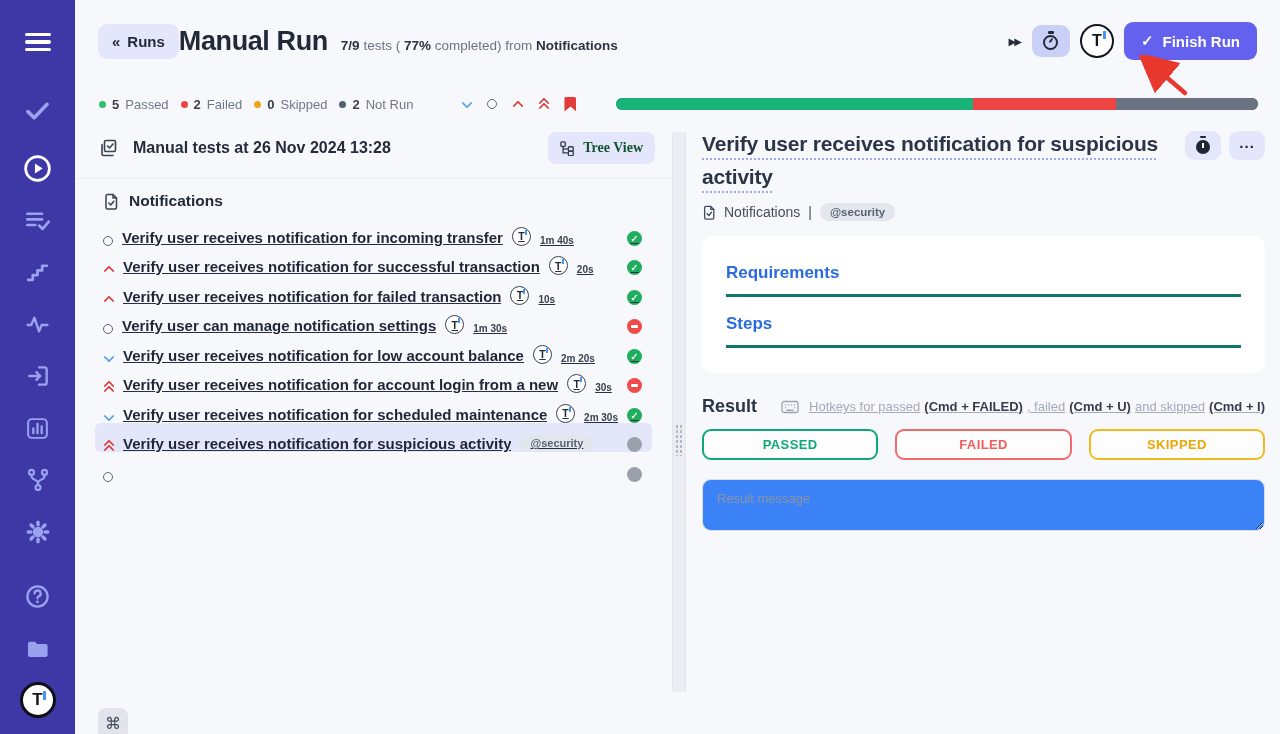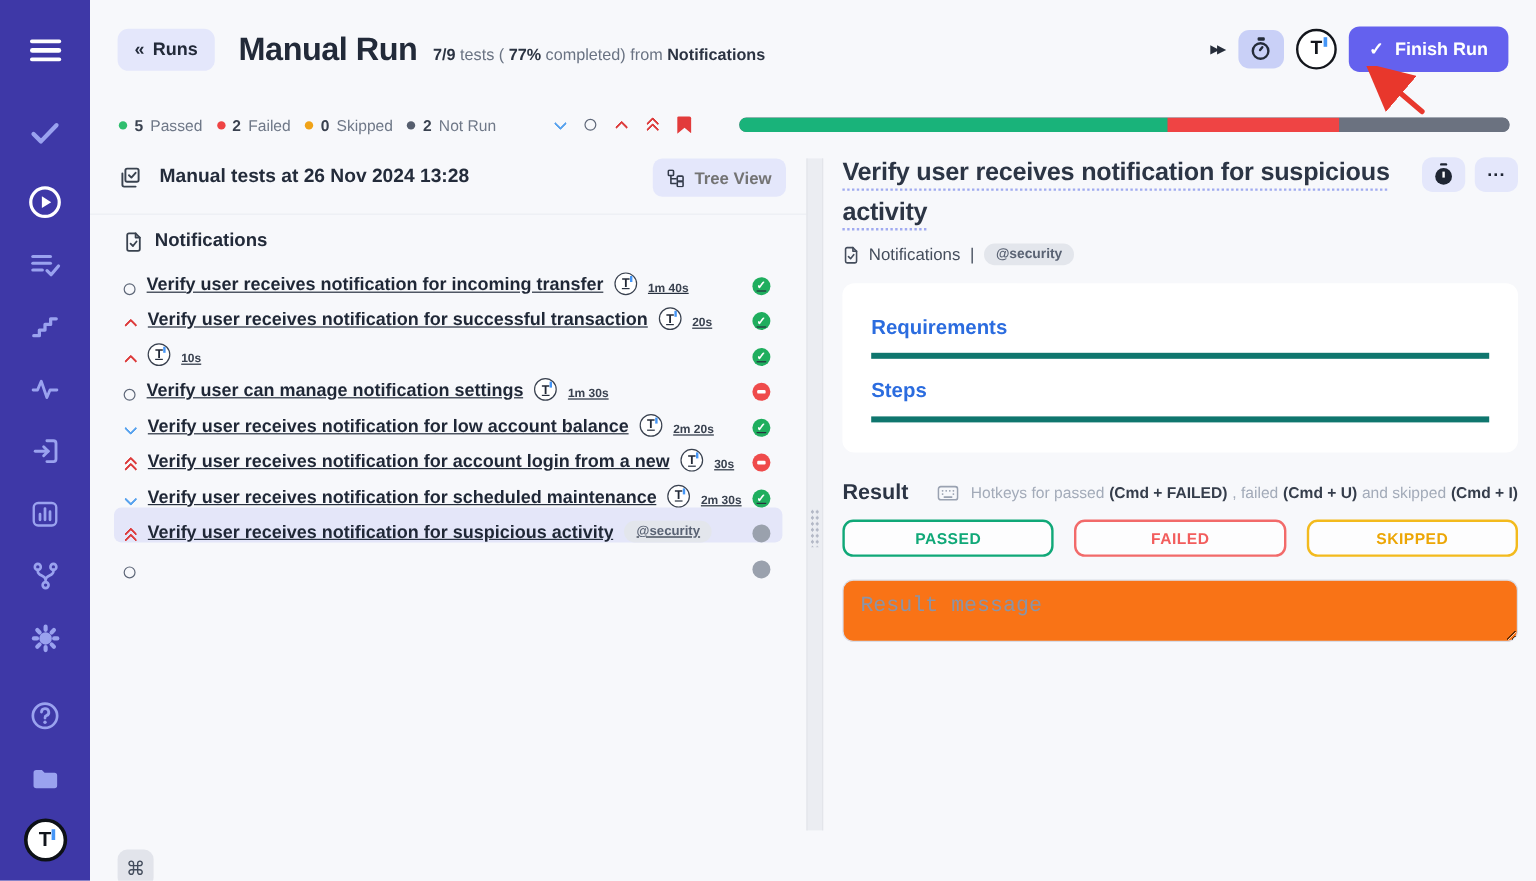--- a/index.html
+++ b/index.html
@@ -21,21 +21,21 @@
                font-weight:800; font-size:17px; color:#11151c; flex:none; }
   .side-logo::after, .biglogo::after, .tlogo::after { content:""; position:absolute; background:#4596f7; }
   .side-logo::after { width:3px; height:9px; right:7px; top:6px; }
 
   
   .main { position:absolute; left:75px; top:0; right:0; bottom:0; }
   .topbar { display:flex; align-items:center; padding:22px 23px 0 23px; }
   .btn-light { display:inline-flex; align-items:center; gap:7px; background:#e4e7fb; border:none;
                border-radius:9px; padding:9px 14px; font-family:inherit; font-size:15px; font-weight:700;
                color:#222a39; cursor:pointer; }
-  .page-title { font-size:27px; font-weight:800; color:#222a39; margin-left:20px; letter-spacing:-0.4px; }
+  .page-title { font-size:27px; font-weight:800; color:#222a39; letter-spacing:-0.4px; }
   .subtitle { margin-left:13px; font-size:13.5px; color:#6a7383; margin-top:9px; }
   .subtitle b { color:#2b3342; }
   .top-actions { margin-left:auto; display:flex; align-items:center; gap:10px; }
   .ff { font-size:10px; color:#262d3a; letter-spacing:-2px; cursor:pointer; margin-right:2px; }
   .icon-btn { width:38px; height:32px; border:none; border-radius:9px; background:#e4e7fb;
               display:flex; align-items:center; justify-content:center; cursor:pointer; }
   .icon-btn.hl { background:#c9d0f7; }
   .sw { position:relative; width:15px; height:15px; border:2px solid #242b39; border-radius:50%; margin-top:3px; }
   .sw::before { content:""; position:absolute; top:-6px; left:50%; transform:translateX(-50%);
                 width:6px; height:2.6px; background:#242b39; border-radius:1px; }
@@ -78,22 +78,22 @@
   .runpanel { width:597px; flex:none; }
   .divider { width:14px; flex:none; background:#ebedf2; border-left:1px solid #e3e5ea; border-right:1px solid #e3e5ea; }
   .grip { width:8px; height:32px; margin:292px auto 0; cursor:col-resize;
           background:radial-gradient(#b3b8c6 1.1px, transparent 1.2px); background-size:4px 5px; }
   .detail { flex:1; padding:0 30px 0 16px; }
 
   
   .runhead { display:flex; align-items:center; padding:0 17px 14px 23px; border-bottom:1px solid #eceef3; }
   .runhead-title { font-size:16px; font-weight:700; color:#242c3b; margin-left:15px; }
   .tree-btn { margin-left:auto; display:inline-flex; align-items:center; gap:8px; background:#e4e7fb;
-              border:none; border-radius:8px; padding:8px 12px; font-family:Liberation Sans, sans-serif; font-size:14px;
-              font-weight:700; color:#737373; cursor:pointer; }
+              border:none; border-radius:8px; padding:8px 12px; font-family:Liberation Serif, serif; font-size:14px;
+              font-weight:700; color:#14532d; cursor:pointer; }
   .folder-row { display:flex; align-items:center; gap:10px; margin:13px 0 6px 28px; font-size:15.5px;
                 font-weight:700; color:#232b3a; }
   .tests { margin:0 20px 0 20px; }
   .trow { display:flex; align-items:flex-end; height:29.5px; padding:0 10px 0 8px; border-radius:6px;
           gap:9px; cursor:pointer;text-decoration:underline; }
   .trow.selected { background:#e4e6f9; }
   .ttitle { font-size:15px; font-weight:600; color:#1f2736; white-space:nowrap; overflow:hidden;
             flex-shrink:1; min-width:0; }
   .tlogo { position:relative; width:19px; height:19px; border:1.7px solid #39414f; border-radius:50%;
            background:#fff; display:inline-flex; align-items:center; justify-content:center;
@@ -122,33 +122,33 @@
   .icon-btn.sm { width:36px; height:29px; }
   .swf { position:relative; width:14px; height:14px; background:#1f2633; border-radius:50%; margin-top:3px; }
   .swf::before { content:""; position:absolute; top:-4.5px; left:50%; transform:translateX(-50%);
                  width:6px; height:2.4px; background:#1f2633; border-radius:1px; }
   .swf::after { content:""; position:absolute; left:6px; top:3px; width:2px; height:4.5px; background:#fff; }
   .more-glyph { font-size:15px; font-weight:800; color:#1f2633; letter-spacing:1px; margin-top:-6px; }
   .crumb { display:flex; align-items:center; gap:8px; margin-top:10px; font-size:14px; color:#444d5c; }
   .crumb .ttag { font-size:11.5px; }
   .card { background:#fff; border-radius:10px; margin-top:15px; padding:27px 24px 8px; }
   .sec-link { font-size:17px; font-weight:700; color:#2b6cdf; cursor:pointer; display:block;
-              padding-bottom:11px; border-bottom:5px solid #0f766e; margin-bottom:17px; }
+              padding-bottom:11px; border-bottom:3px solid #0f766e; margin-bottom:17px; }
   .result-head { display:flex; align-items:center; margin-top:23px; gap:10px; }
   .result-title { font-size:18px; font-weight:800; color:#2c3545; margin-right:14px; }
-  .hotkeys { font-size:13px; color:#a3abb9; display:flex; align-items:center; gap:4px; flex-wrap:nowrap; white-space:nowrap; }
+  .hotkeys { font-size:13px; color:#a3abb9; display:flex; align-items:center; gap:4px; flex-wrap:nowrap; white-space:nowrap;text-decoration:underline; }
   .hotkeys b { color:#353d4b; }
   .outcomes { display:flex; gap:17px; margin-top:12px; }
   .obtn { flex:1; height:31px; border-radius:9px; background:#fdfdfe; font-family:inherit;
           font-size:13px; font-weight:800; letter-spacing:0.4px; cursor:pointer; }
   .obtn.passed { border:2px solid #10a878; color:#10a878; }
   .obtn.failed { border:2px solid #f26a6a; color:#f25d5d; }
   .obtn.skipped { border:2px solid #f3ba1d; color:#eca606; }
   .msgbox { width:100%; height:52px; margin-top:19px; border:1px solid #d9dde8; border-radius:9px;
-            background:#f97316; resize:both; font-family:Liberation Mono, monospace; font-size:18px; color:#2c3545;
+            background:#3b82f6; resize:both; font-family:Liberation Sans, sans-serif; font-size:13px; color:#2c3545;
             padding:11px 14px; outline:none; }
   .msgbox::placeholder { color:#8b94a7; }
   svg { display:block; }
 </style>
 </head>
 <body>
 
 <div class="app">
 
   <aside class="sidebar">
@@ -351,20 +351,21 @@
           </div>
           <div class="trow">
             <span class="prio" data-kind="high"></span>
             <span class="ttitle">Verify user receives notification for successful transaction</span>
             <span class="tlogo">T</span>
             <span class="tdur">20s</span>
             <span class="stat" data-kind="passed"></span>
           </div>
           <div class="trow">
             <span class="prio" data-kind="high"></span>
+            <span class="ttitle">Verify user receives notification for failed transaction</span>
             <span class="tlogo">T</span>
             <span class="tdur">10s</span>
             <span class="stat" data-kind="passed"></span>
           </div>
           <div class="trow">
             <span class="prio" data-kind="none"></span>
             <span class="ttitle">Verify user can manage notification settings</span>
             <span class="tlogo">T</span>
             <span class="tdur">1m 30s</span>
             <span class="stat" data-kind="failed"></span>

